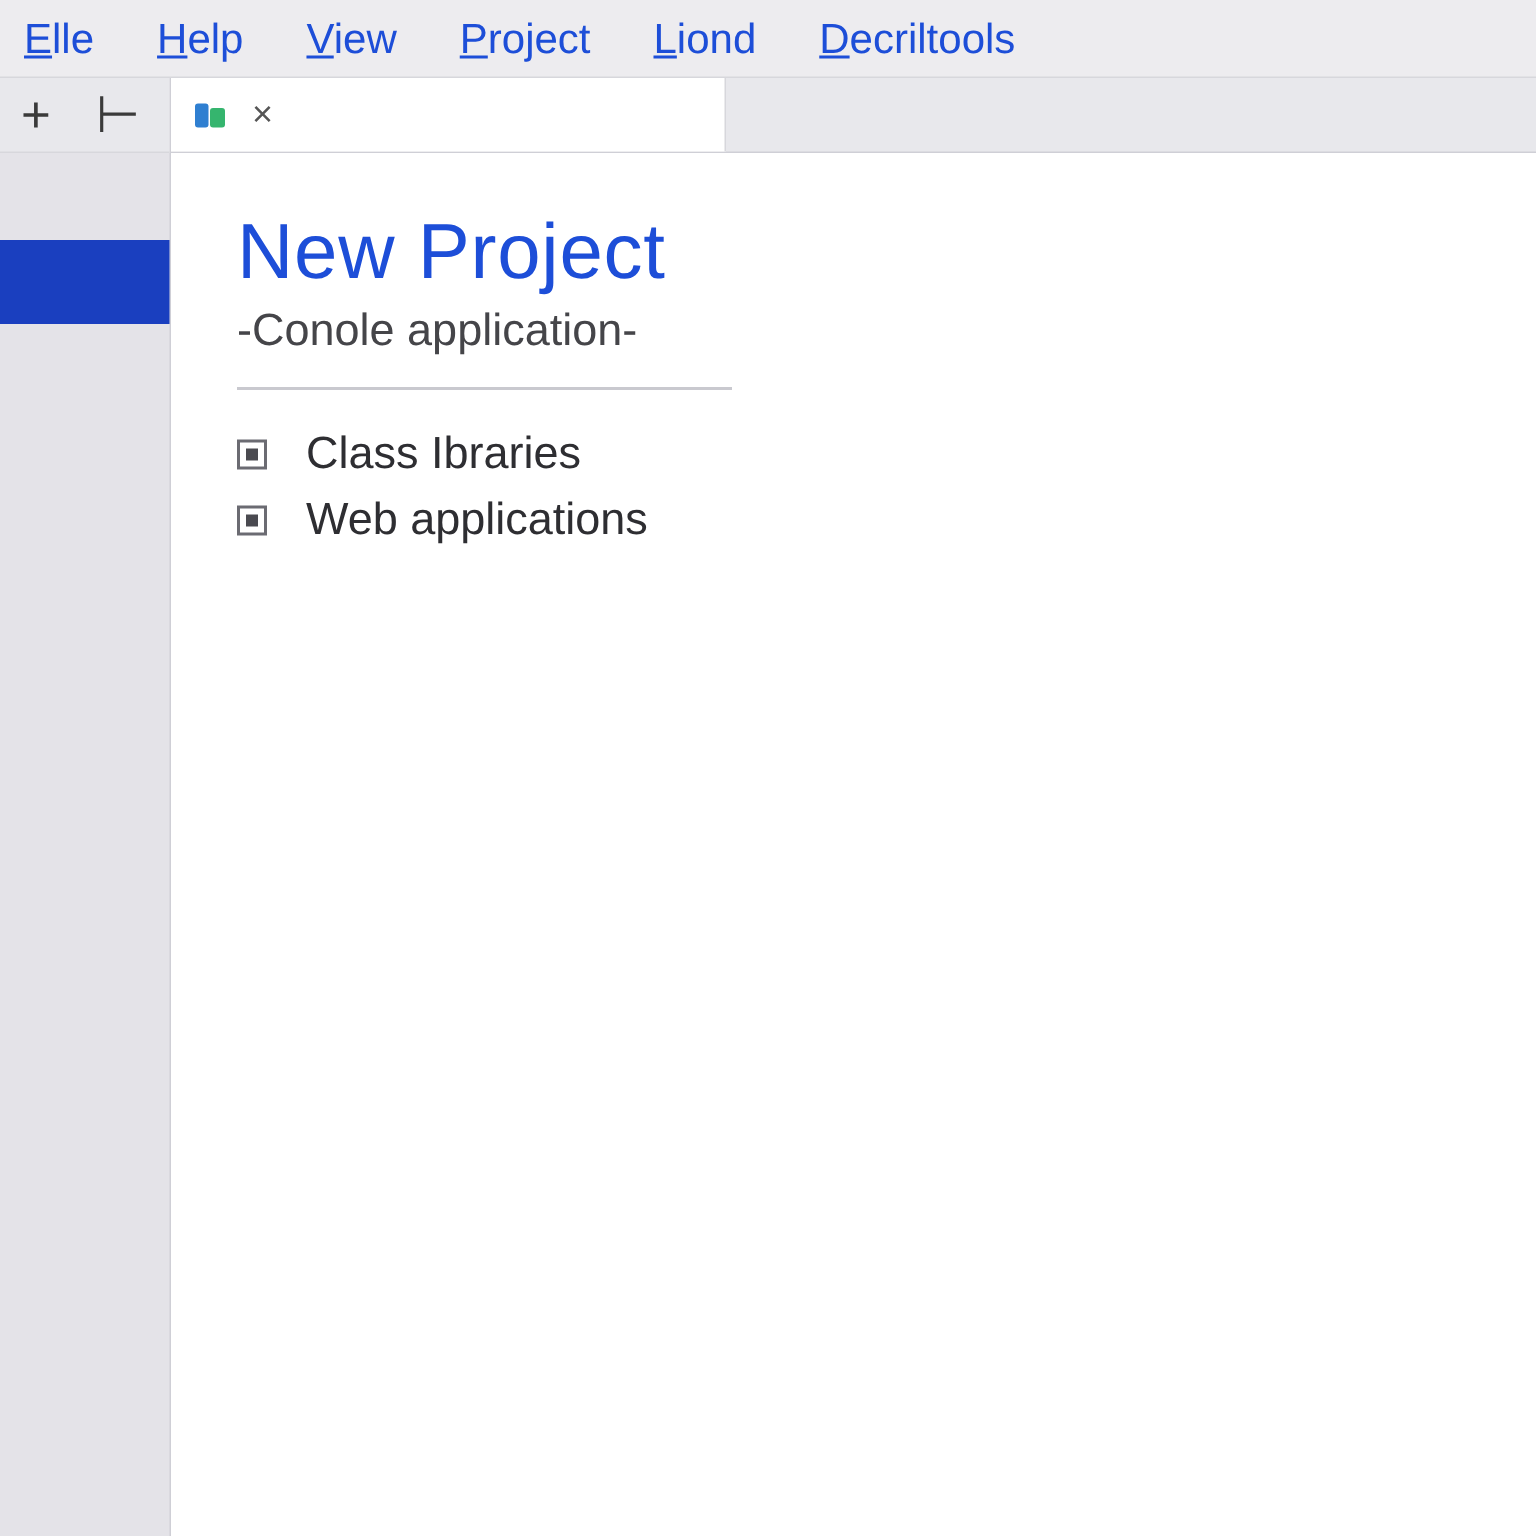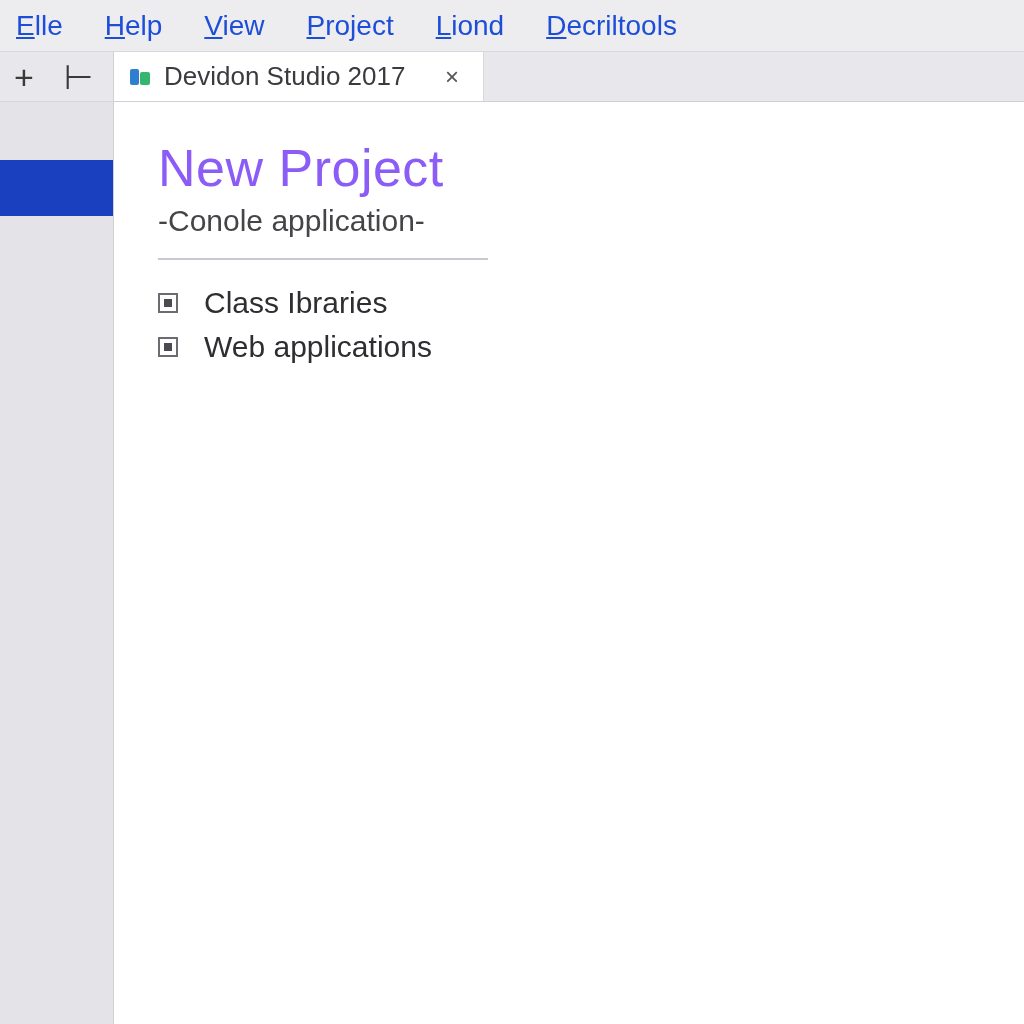--- a/index.html
+++ b/index.html
@@ -101,21 +101,21 @@
   .app-icon svg { width: 24px; height: 24px; display:block; }
 
   .page {
     flex: 1;
     background: #ffffff;
     padding: 36px 0 0 44px;
   }
   .page h1 {
     font-size: 52px;
     font-weight: 400;
-    color: #8b5cf6;
+    color: #1d4ed8;
     letter-spacing: .5px;
   }
   .subtitle {
     margin-top: 6px;
     font-size: 30px;
     color: #454549;
   }
   .divider {
     margin-top: 20px;
     width: 330px;
@@ -175,21 +175,20 @@
   <div class="docarea">
 
     <div class="tabstrip">
       <div class="tab">
         <span class="app-icon">
           <svg viewBox="0 0 24 24">
             <rect x="2" y="4" width="9" height="16" rx="2" fill="#2f7fd1"></rect>
             <rect x="12" y="7" width="10" height="13" rx="2" fill="#35b56e"></rect>
           </svg>
         </span>
-        <span class="title">Devidon Studio 2017</span>
         <span class="close">×</span>
       </div>
     </div>
 
     <div class="page">
       <h1>New Project</h1>
       <div class="subtitle">-Conole application-</div>
       <hr class="divider">
       <div class="options">
         <div class="opt">

